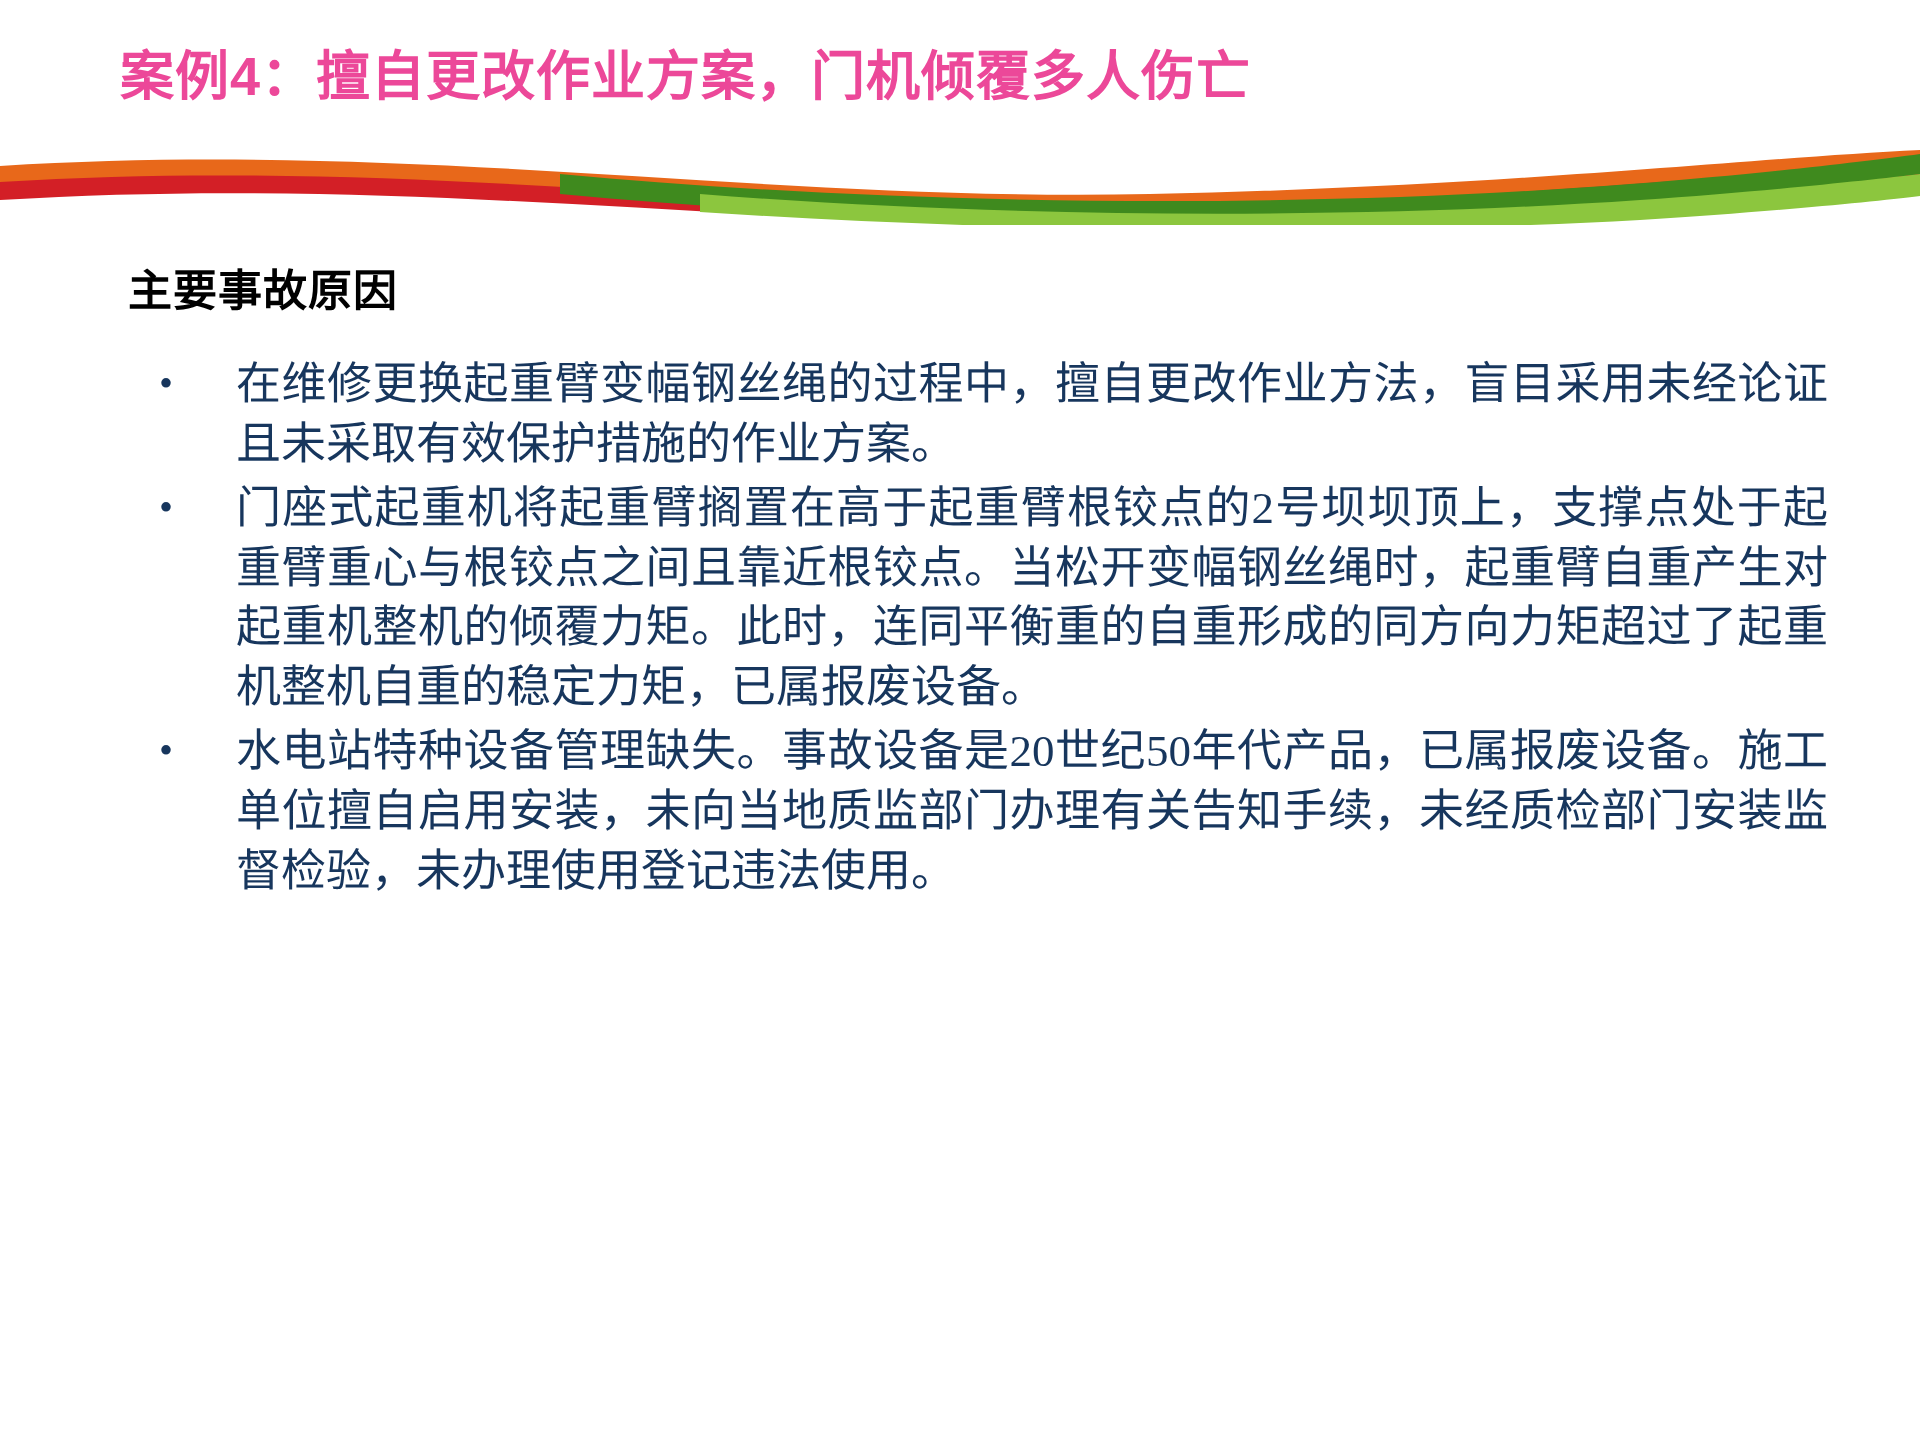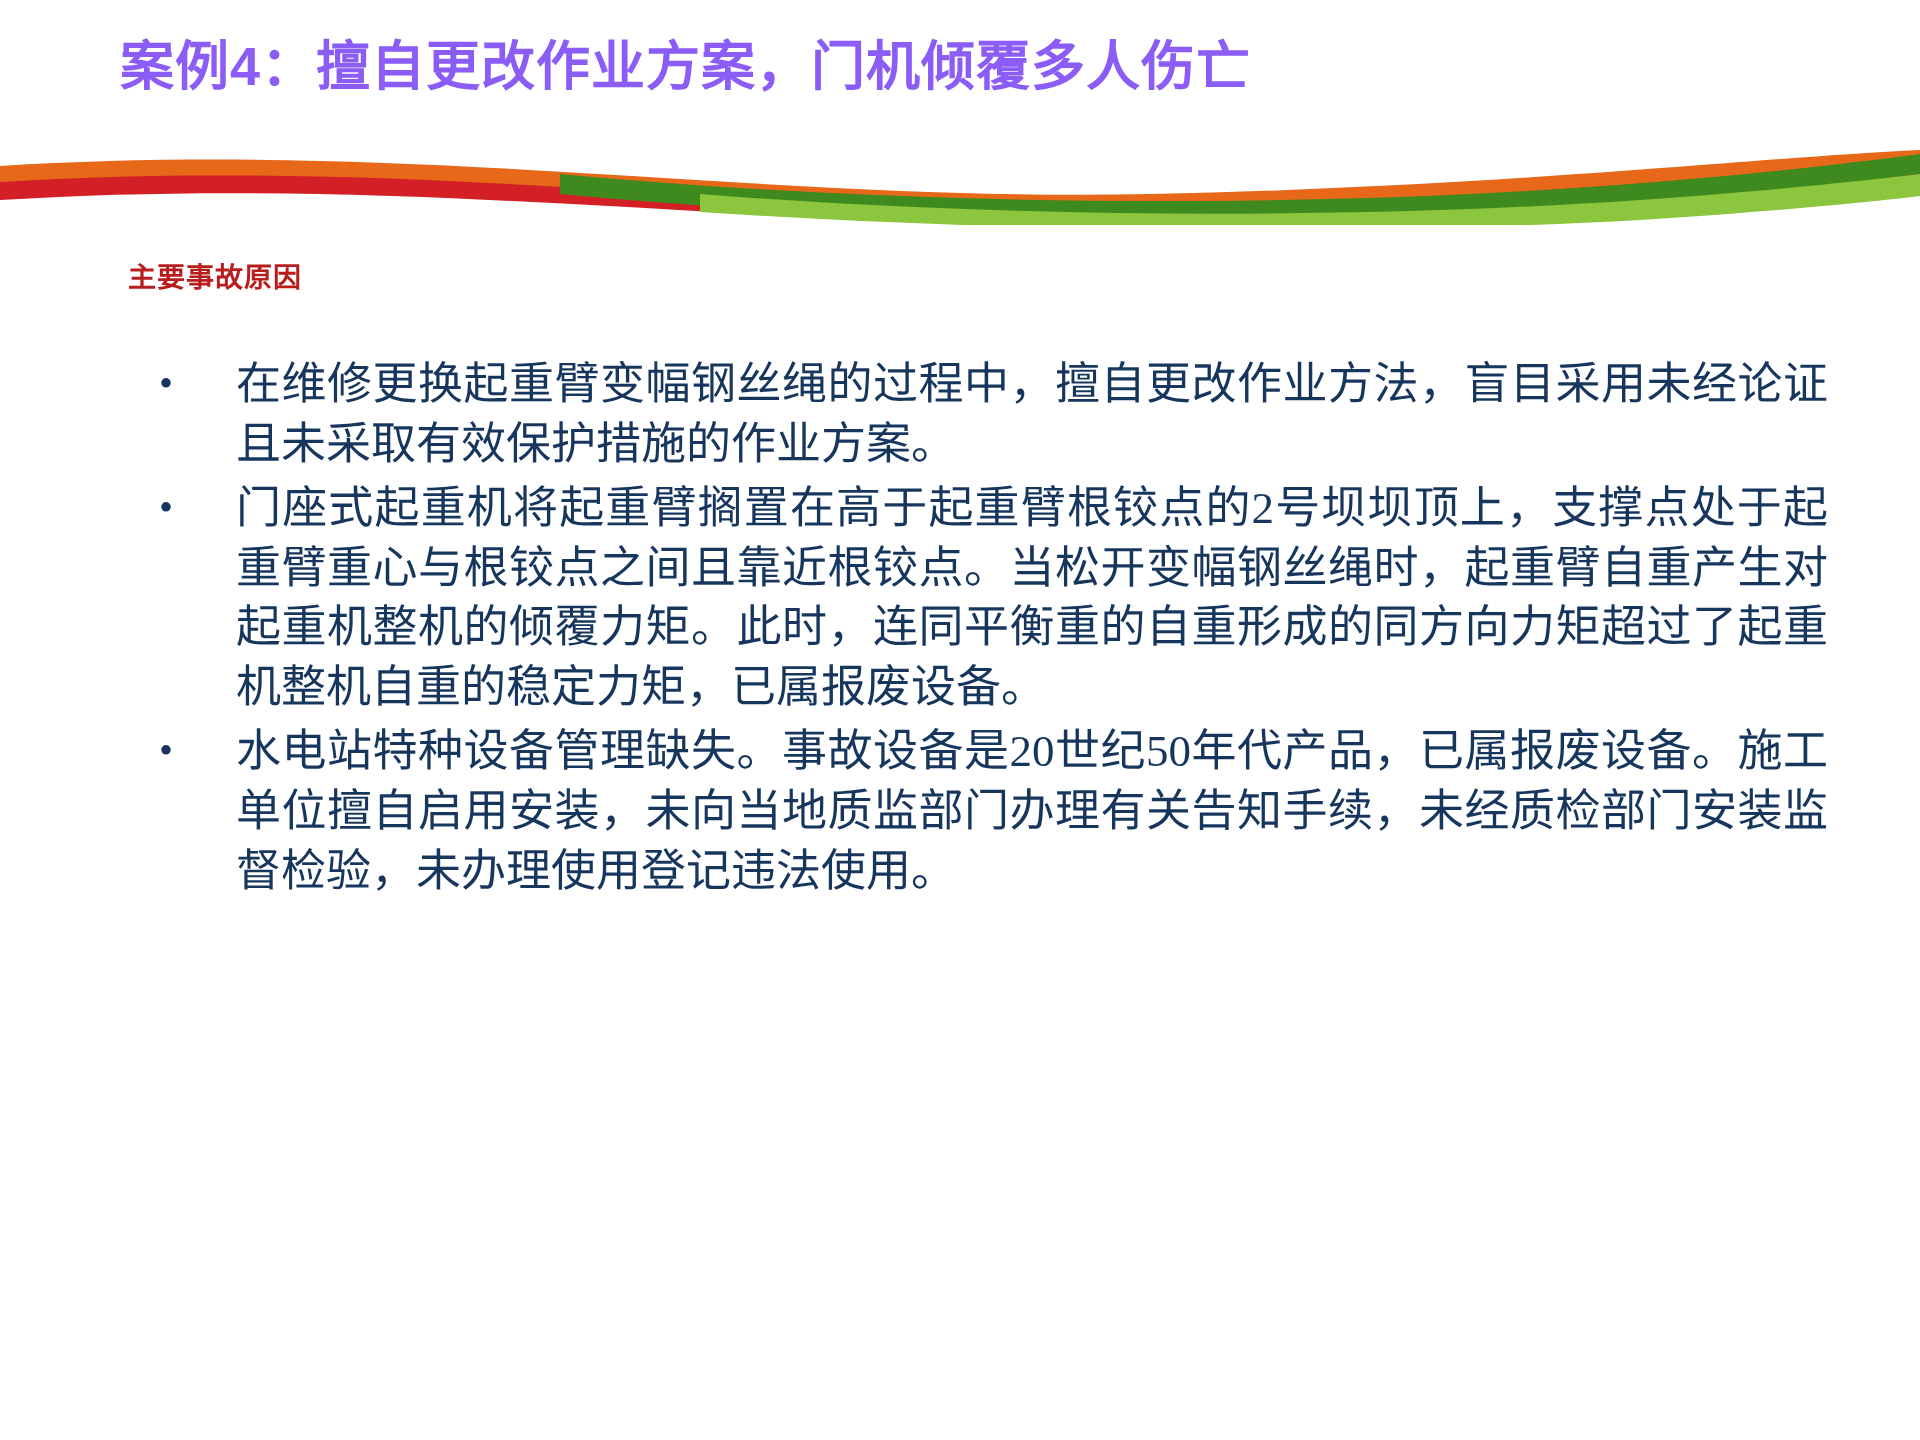--- a/index.html
+++ b/index.html
@@ -17,25 +17,25 @@
     position: relative;
     width: 1920px;
     height: 1440px;
     background: #ffffff;
     box-sizing: border-box;
   }
   
   .slide-title {
     position: absolute;
     left: 120px;
-    top: 34px;
+    top: 44px;
     width: 1700px;
     font-size: 54px;
     font-weight: bold;
-    color: #8b5cf6;
+    color: #ec4899;
     letter-spacing: 1px;
     line-height: 1.2;
     white-space: nowrap;
   }
   
   .band {
     position: absolute;
     left: 0;
     top: 150px;
     width: 1920px;
@@ -43,23 +43,23 @@
     overflow: hidden;
   }
   .band svg {
     display: block;
   }
   
   .section-heading {
     position: absolute;
     left: 128px;
     top: 255px;
-    font-size: 28px;
+    font-size: 44px;
     font-weight: bold;
-    color: #b91c1c;
+    color: #000000;
     letter-spacing: 1px;
   }
   .bullet-list {
     position: absolute;
     left: 128px;
     top: 355px;
     width: 1700px;
     margin: 0;
     padding: 0;
     list-style: none;

